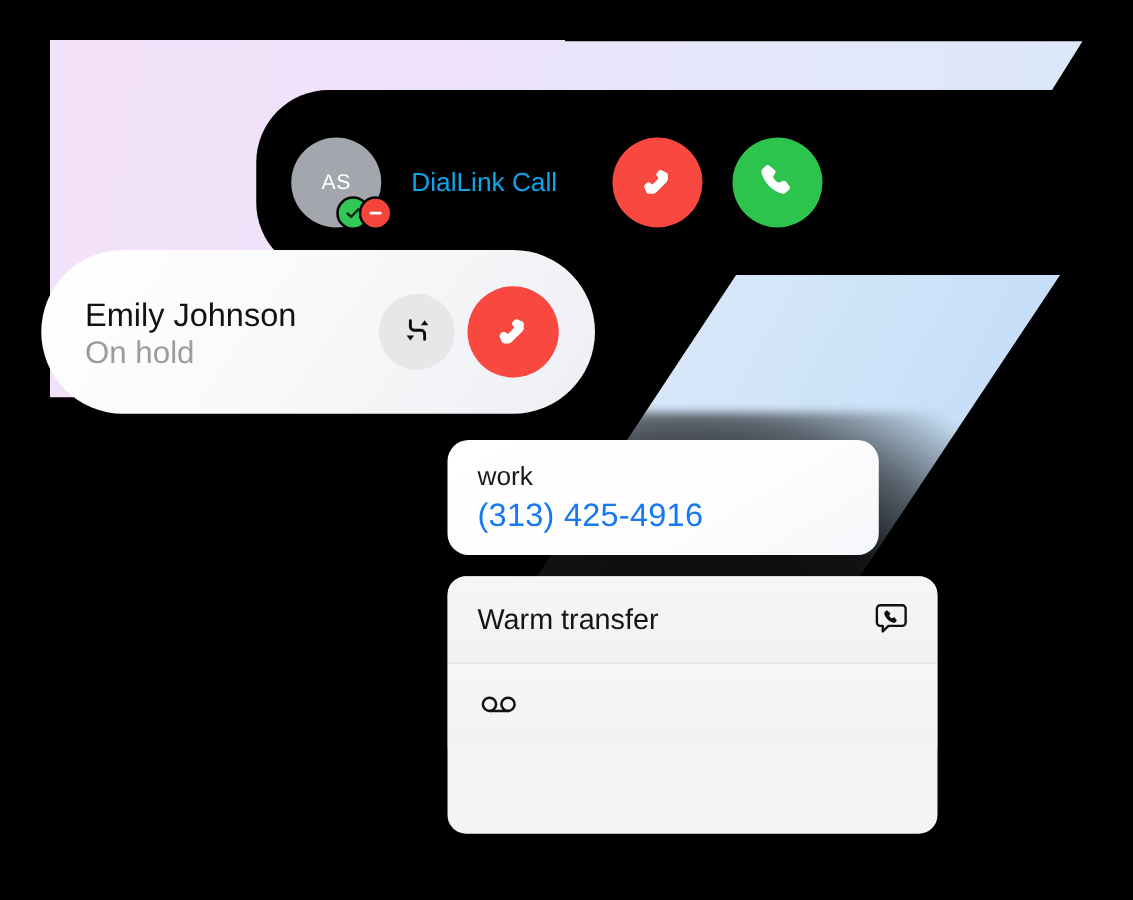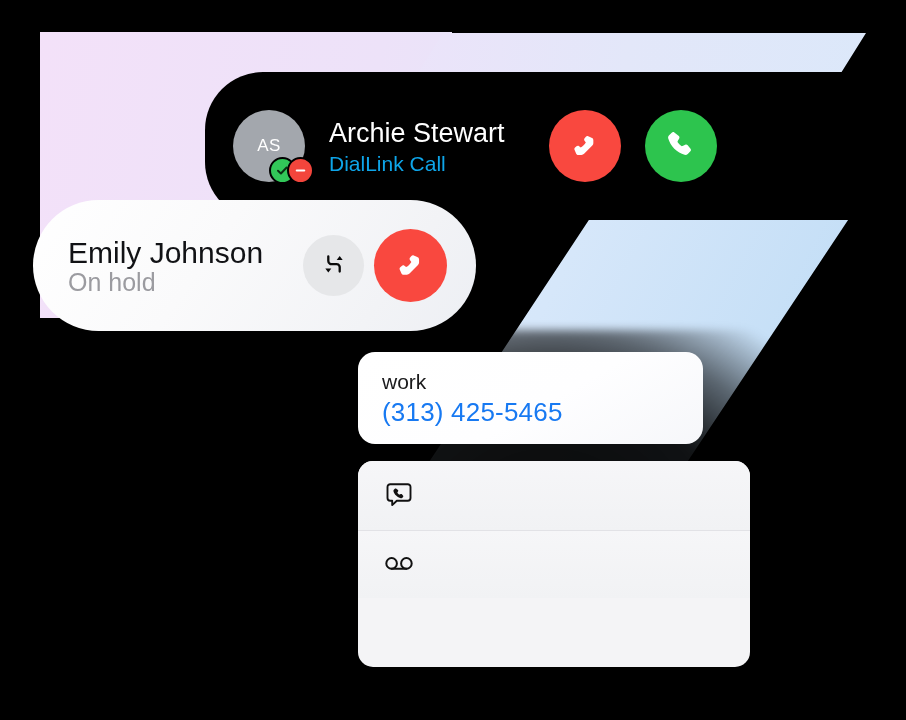--- a/index.html
+++ b/index.html
@@ -167,21 +167,21 @@
     border-radius: 66px;
     background: linear-gradient(125deg, #FFFFFF 0%, #FAFAFB 40%, #F2F3F6 78%, #EDEFF4 100%);
     display: flex;
     align-items: center;
     box-sizing: border-box;
     padding-left: 35px;
   }
   #hold-text { flex: 1 1 auto; }
   #hold-name {
     color: #111215;
-    font-size: 30px;
+    font-size: 26px;
     line-height: 33px;
     white-space: nowrap;
   }
   #hold-status {
     color: #9B9BA0;
     font-size: 25px;
     line-height: 27px;
     white-space: nowrap;
   }
   #swap-btn {
@@ -278,21 +278,20 @@
       </div>
 
       <div class="badge" id="badge-decline">
         <svg width="15" height="15" viewBox="0 0 16 16" aria-hidden="true">
           <path d="M4 8 H12" fill="none" stroke="#FFFFFF" stroke-width="2.2" stroke-linecap="round"></path>
         </svg>
       </div>
     </div>
 
     <div id="call-text">
-      <div id="caller-name">Archie Stewart</div>
       <div id="call-subtitle">DialLink Call</div>
     </div>
 
     <button class="round-btn" id="decline-btn" aria-label="Decline call">
       <span>
         <svg width="36" height="36" viewBox="0 0 40 40" aria-hidden="true">
           <g transform="rotate(135 20 20)">
             <path d="M15.6 7.0 c-1.0 0 -1.9 0.35 -2.55 1.0 l-2.3 2.3 c-0.72 0.72 -0.95 1.72 -0.62 2.6 c0.62 1.66 1.1 3.1 1.62 4.18 c0.4 0.84 1.22 1.33 2.1 1.27 l2.0 -0.14 c1.03 -0.07 1.86 -0.85 2.0 -1.87 l0.3 -2.2 c2.5 -0.6 5.1 -0.6 7.6 0 l0.3 2.2 c0.14 1.02 0.97 1.8 2.0 1.87 l2.0 0.14 c0.88 0.06 1.7 -0.43 2.1 -1.27 c0.52 -1.08 1.0 -2.52 1.62 -4.18 c0.33 -0.88 0.1 -1.88 -0.62 -2.6 l-2.3 -2.3 C29.8 7.35 28.9 7.0 27.9 7.0 z" fill="#FFFFFF" transform="translate(-1.7 6.5) scale(1.05)"></path>
           </g>
         </svg>
@@ -330,26 +329,27 @@
           <g transform="rotate(135 20 20)">
             <path d="M15.6 7.0 c-1.0 0 -1.9 0.35 -2.55 1.0 l-2.3 2.3 c-0.72 0.72 -0.95 1.72 -0.62 2.6 c0.62 1.66 1.1 3.1 1.62 4.18 c0.4 0.84 1.22 1.33 2.1 1.27 l2.0 -0.14 c1.03 -0.07 1.86 -0.85 2.0 -1.87 l0.3 -2.2 c2.5 -0.6 5.1 -0.6 7.6 0 l0.3 2.2 c0.14 1.02 0.97 1.8 2.0 1.87 l2.0 0.14 c0.88 0.06 1.7 -0.43 2.1 -1.27 c0.52 -1.08 1.0 -2.52 1.62 -4.18 c0.33 -0.88 0.1 -1.88 -0.62 -2.6 l-2.3 -2.3 C29.8 7.35 28.9 7.0 27.9 7.0 z" fill="#FFFFFF" transform="translate(-1.7 6.5) scale(1.05)"></path>
           </g>
         </svg>
       </span>
     </button>
   </div>
 
   <div id="work-card">
     <div id="work-label">work</div>
-    <div id="work-number">(313) 425-5465</div>
+    <div id="work-number">(313) 425-4916</div>
   </div>
 
   <div id="transfer-menu">
 
     <div class="menu-item">
+      <span class="menu-label">Warm transfer</span>
       <span class="menu-icon">
         <svg width="30" height="30" viewBox="0 0 30 30" aria-hidden="true">
           <path d="M6.2 4.2 h17.6 a2.7 2.7 0 0 1 2.7 2.7 v11.1 a2.7 2.7 0 0 1 -2.7 2.7 h-11.0 l-4.6 4.4 v-4.4 h-2.0 a2.7 2.7 0 0 1 -2.7 -2.7 v-11.1 a2.7 2.7 0 0 1 2.7 -2.7 z" fill="none" stroke="#111111" stroke-width="1.9" stroke-linejoin="round"></path>
           <path d="M12.0 8.6 c-0.35 -0.28 -0.86 -0.25 -1.17 0.06 l-1.0 1.0 c-0.39 0.39 -0.53 0.95 -0.37 1.47 c0.45 1.5 1.31 3.13 2.67 4.49 c1.36 1.36 2.99 2.22 4.49 2.67 c0.52 0.16 1.08 0.02 1.47 -0.37 l1.0 -1.0 c0.31 -0.31 0.34 -0.82 0.06 -1.17 l-1.25 -1.53 c-0.26 -0.33 -0.72 -0.42 -1.09 -0.23 l-1.19 0.6 c-0.22 0.11 -0.49 0.07 -0.67 -0.1 c-0.51 -0.49 -0.97 -0.94 -1.41 -1.47 c-0.17 -0.21 -0.19 -0.49 -0.05 -0.72 l0.66 -1.11 c0.21 -0.36 0.14 -0.82 -0.17 -1.09 z" fill="#111111"></path>
         </svg>
       </span>
     </div>
 
 
     <div class="menu-item">

